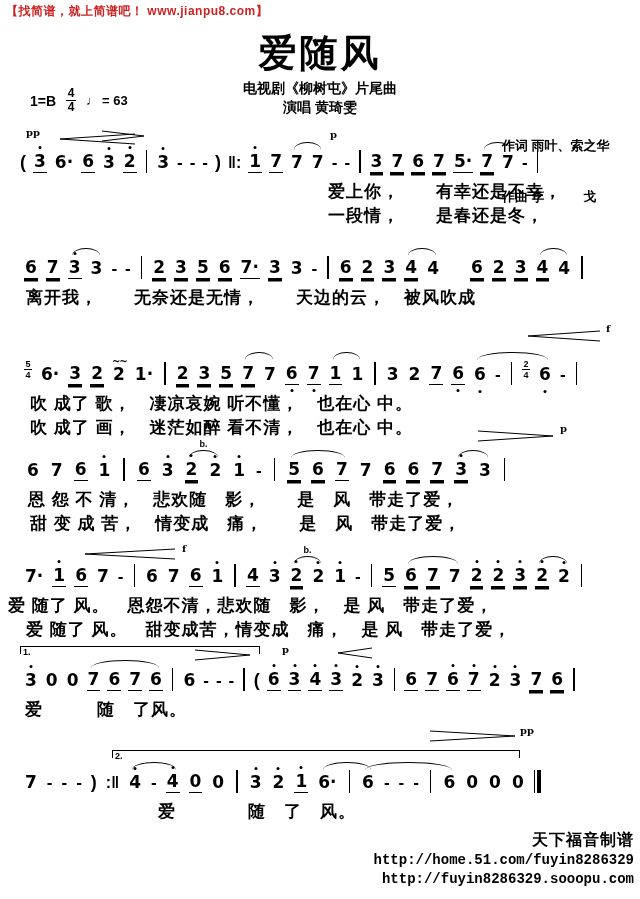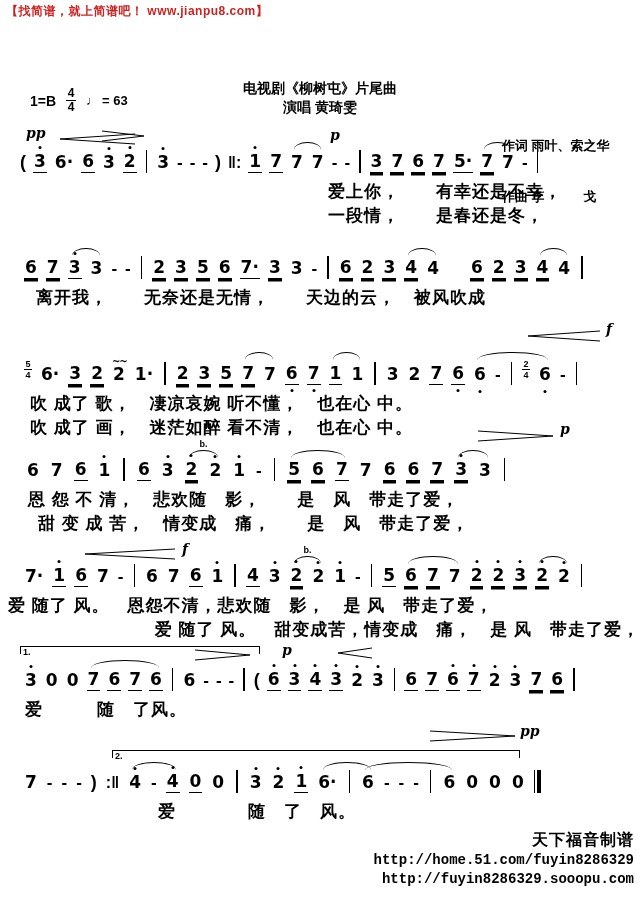--- a/index.html
+++ b/index.html
@@ -36,35 +36,36 @@
   .meter i{font-style:normal;}
   .meter .ml{width:8px;height:1px;background:#000;margin:1px 0;}
   .finalbar{display:inline-flex;height:23px;}
   .finalbar .thin{width:1.5px;background:#000;margin-right:2px;}
   .finalbar .thick{width:4px;background:#000;}
   .arc{position:absolute;height:7px;border-top:1.5px solid #000;
        border-radius:50% 50% 0 0 / 100% 100% 0 0;}
   .arclabel{position:absolute;font-size:9px;font-weight:700;}
   .lyrics{font-size:17px;font-weight:700;letter-spacing:1px;line-height:22px;margin-top:2px;white-space:pre;}
   .lyrics.first{margin-top:8px;}
-  .dyn{position:absolute;font-family:"DejaVu Serif",serif;font-style:italic;font-weight:700;font-size:14px;line-height:14px;}
+  .dyn{position:absolute;font-family:"DejaVu Serif",serif;font-weight:700;font-size:10px;line-height:14px;}
   .bracket{position:absolute;border-top:1.2px solid #000;height:8px;}
   .bracket .tickL{position:absolute;left:0;top:0;width:1.2px;height:7px;background:#000;}
   .bracket .tickR{position:absolute;right:0;top:0;width:1.2px;height:7px;background:#000;}
   .bracket .blabel{position:absolute;left:3px;top:0px;font-size:9px;font-weight:700;font-style:normal;}
   .hairpin{position:absolute;}
   .footer{position:absolute;top:830px;right:6px;text-align:right;}
   .brand{font-size:16px;font-weight:700;letter-spacing:1px;}
   .url{font-size:14px;font-weight:700;font-family:"Liberation Mono",monospace;line-height:19px;}
 </style>
 </head>
 <body>
 
 <div class="page">
   <div class="banner">【找简谱，就上简谱吧！ www.jianpu8.com】</div>
+  <h1 class="title">爱随风</h1>
   <div class="subtitle">电视剧《柳树屯》片尾曲</div>
   <div class="performer">演唱 黄琦雯</div>
   <div class="credits">
     <div>作词 雨叶、索之华</div>
     <div>作曲 李　　　戈</div>
   </div>
   <div class="keysig">
     <span class="key">1=B</span>
     <span class="meterfrac">
         <i>4</i>
@@ -149,21 +150,21 @@
           <span class="note u2">4</span>
           <span class="note">4</span>
           <span class="spacer"></span>
           <span class="note u2">6</span>
           <span class="note u2">2</span>
           <span class="note u2">3</span>
           <span class="note u2">4</span>
           <span class="note">4</span>
           <span class="barline"></span>
         </div>
-        <div class="lyrics first" style="padding-left: 36px;">离开我，　　无奈还是无情，　　天边的云，　被风吹成</div>
+        <div class="lyrics first" style="padding-left: 26px;">离开我，　　无奈还是无情，　　天边的云，　被风吹成</div>
         <div class="arc" style="left: 72.2px; width: 27.6px; top: 0px;"></div>
         <div class="arc" style="left: 408.2px; width: 27.6px; top: 0px;"></div>
         <div class="arc" style="left: 540.2px; width: 26.6px; top: 0px;"></div>
         <svg width="72" height="12" class="hairpin" style="left: 528px; top: 82px;">
           <line x1="0" y1="6" x2="72" y2="1" stroke="#000" stroke-width="1"></line>
           <line x1="0" y1="6" x2="72" y2="11" stroke="#000" stroke-width="1"></line>
         </svg>
         <span class="dyn" style="left: 606px; top: 74px;">f</span>
       </div>
       <div class="system" style="top: 348px;">
@@ -235,21 +236,21 @@
           <span class="note u1">7</span>
           <span class="note">7</span>
           <span class="note u2">6</span>
           <span class="note u2">6</span>
           <span class="note u2">7</span>
           <span class="note u2">3<div class="da"></div></span>
           <span class="note">3</span>
           <span class="barline"></span>
         </div>
         <div class="lyrics first" style="padding-left: 28px;">恩 怨 不 清，　悲欢随　影，　　是　风　带走了爱，</div>
-        <div class="lyrics" style="padding-left: 38px;">甜 变 成 苦，　情变成　痛，　　是　风　带走了爱，</div>
+        <div class="lyrics" style="padding-left: 30px;">甜 变 成 苦，　情变成　痛，　　是　风　带走了爱，</div>
         <div class="arc" style="left: 189.2px; width: 28.6px; top: 2px;"></div>
         <span class="arclabel" style="left: 199.5px; top: -9px;">b.</span>
         <div class="arc" style="left: 291.2px; width: 53.6px; top: 2px;"></div>
         <div class="arc" style="left: 458.2px; width: 29.6px; top: 2px;"></div>
       </div>
       <div class="system" style="top: 548px;">
         <div class="notesrow" style="margin-top: 16px; padding-left: 24px; gap: 8px;">
           <span class="note">7·</span>
           <span class="note u1">1<div class="da"></div></span>
           <span class="note u1">6</span>
@@ -273,21 +274,21 @@
           <span class="note u2">7</span>
           <span class="note">7</span>
           <span class="note u2">2<div class="da"></div></span>
           <span class="note u2">2<div class="da"></div></span>
           <span class="note u2">3<div class="da"></div></span>
           <span class="note u2">2<div class="da"></div></span>
           <span class="note">2<div class="da"></div></span>
           <span class="barline"></span>
         </div>
         <div class="lyrics first" style="padding-left: 8px;">爱 随了 风。　恩怨不清，悲欢随　影，　是 风　带走了爱，</div>
-        <div class="lyrics" style="padding-left: 26px; text-align: right;">爱 随了 风。　甜变成苦，情变成　痛，　是 风　带走了爱，</div>
+        <div class="lyrics" style="padding-left: 26px;">爱 随了 风。　甜变成苦，情变成　痛，　是 风　带走了爱，</div>
         <div class="arc" style="left: 294.2px; width: 26.6px; top: 8px;"></div>
         <span class="arclabel" style="left: 303.5px; top: -3px;">b.</span>
         <div class="arc" style="left: 408.2px; width: 49.6px; top: 8px;"></div>
         <div class="arc" style="left: 539.2px; width: 27.6px; top: 8px;"></div>
         <svg width="90" height="12" class="hairpin" style="left: 85px; top: 0px;">
           <line x1="0" y1="6" x2="90" y2="1" stroke="#000" stroke-width="1"></line>
           <line x1="0" y1="6" x2="90" y2="11" stroke="#000" stroke-width="1"></line>
         </svg>
         <span class="dyn" style="left: 182px; top: -6px;">f</span>
       </div>

